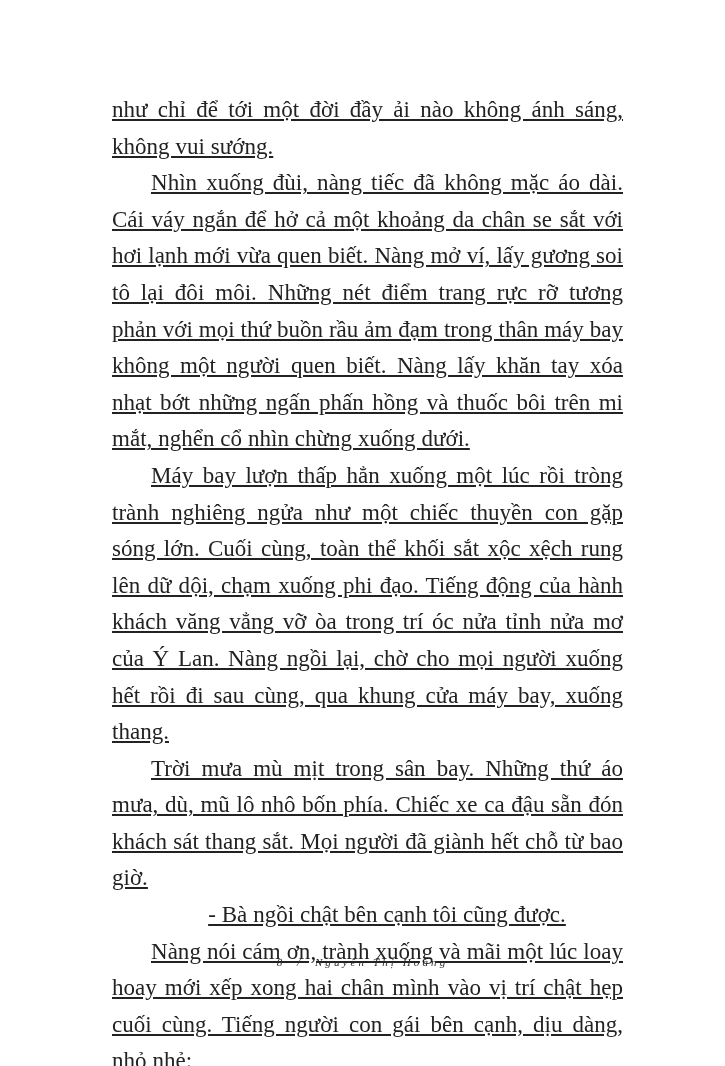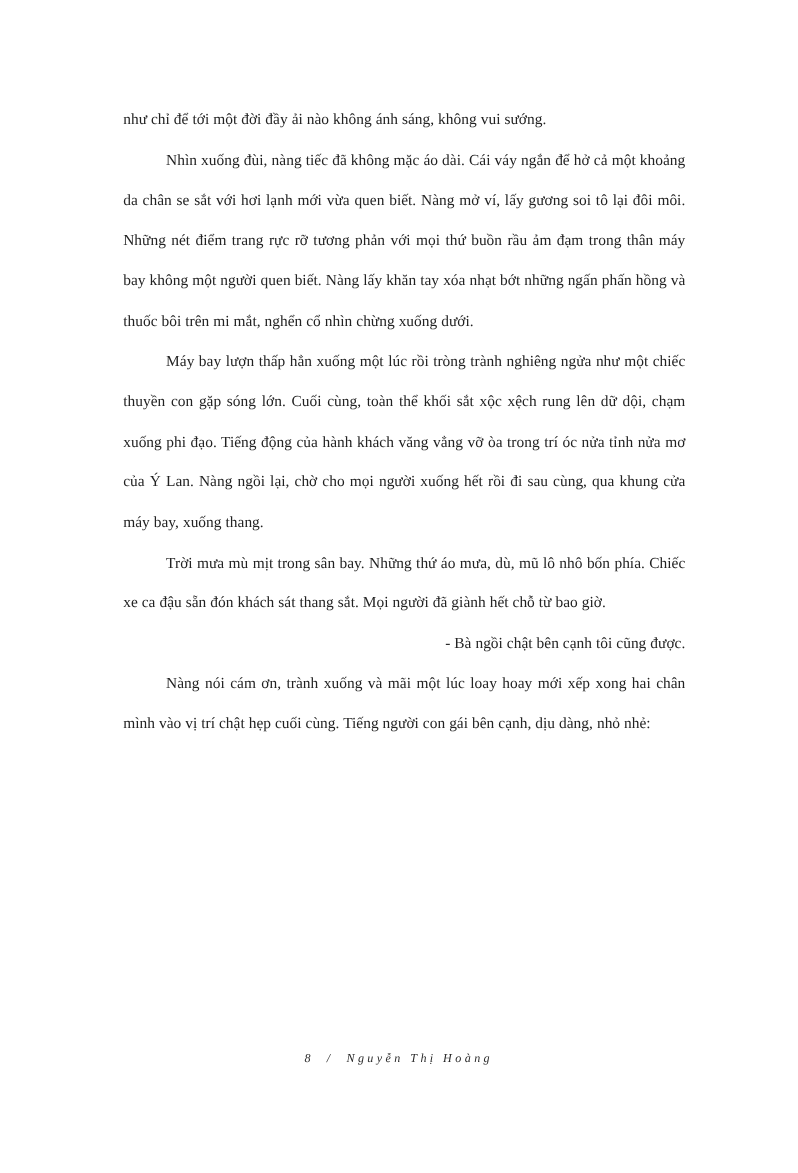--- a/index.html
+++ b/index.html
@@ -29,40 +29,41 @@
   .text-column {
     position: absolute;
     left: 112px;
     top: 92px;
     width: 511px;
   }
 
   .para {
     margin: 0;
     padding: 0;
-    font-size: 14px;
+    font-size: 23px;
     line-height: 36.6px;
     text-align: justify;
     text-justify: inter-word;
     text-indent: 39px;
     color: #222222;
     letter-spacing: 0.02px;
     word-spacing: 0.1px;
     -moz-hyphens: none;
     hyphens: none;
+    text-decoration: underline;
   }
 
   
   .para.continuation {
     text-indent: 0;
   }
 
   
   .para.dialogue {
-    text-align: right;
+    text-align: center;
   }
 
   
 
   .footer {
     position: absolute;
     left: 0;
     top: 952px;
     width: 725px;
     text-align: center;

